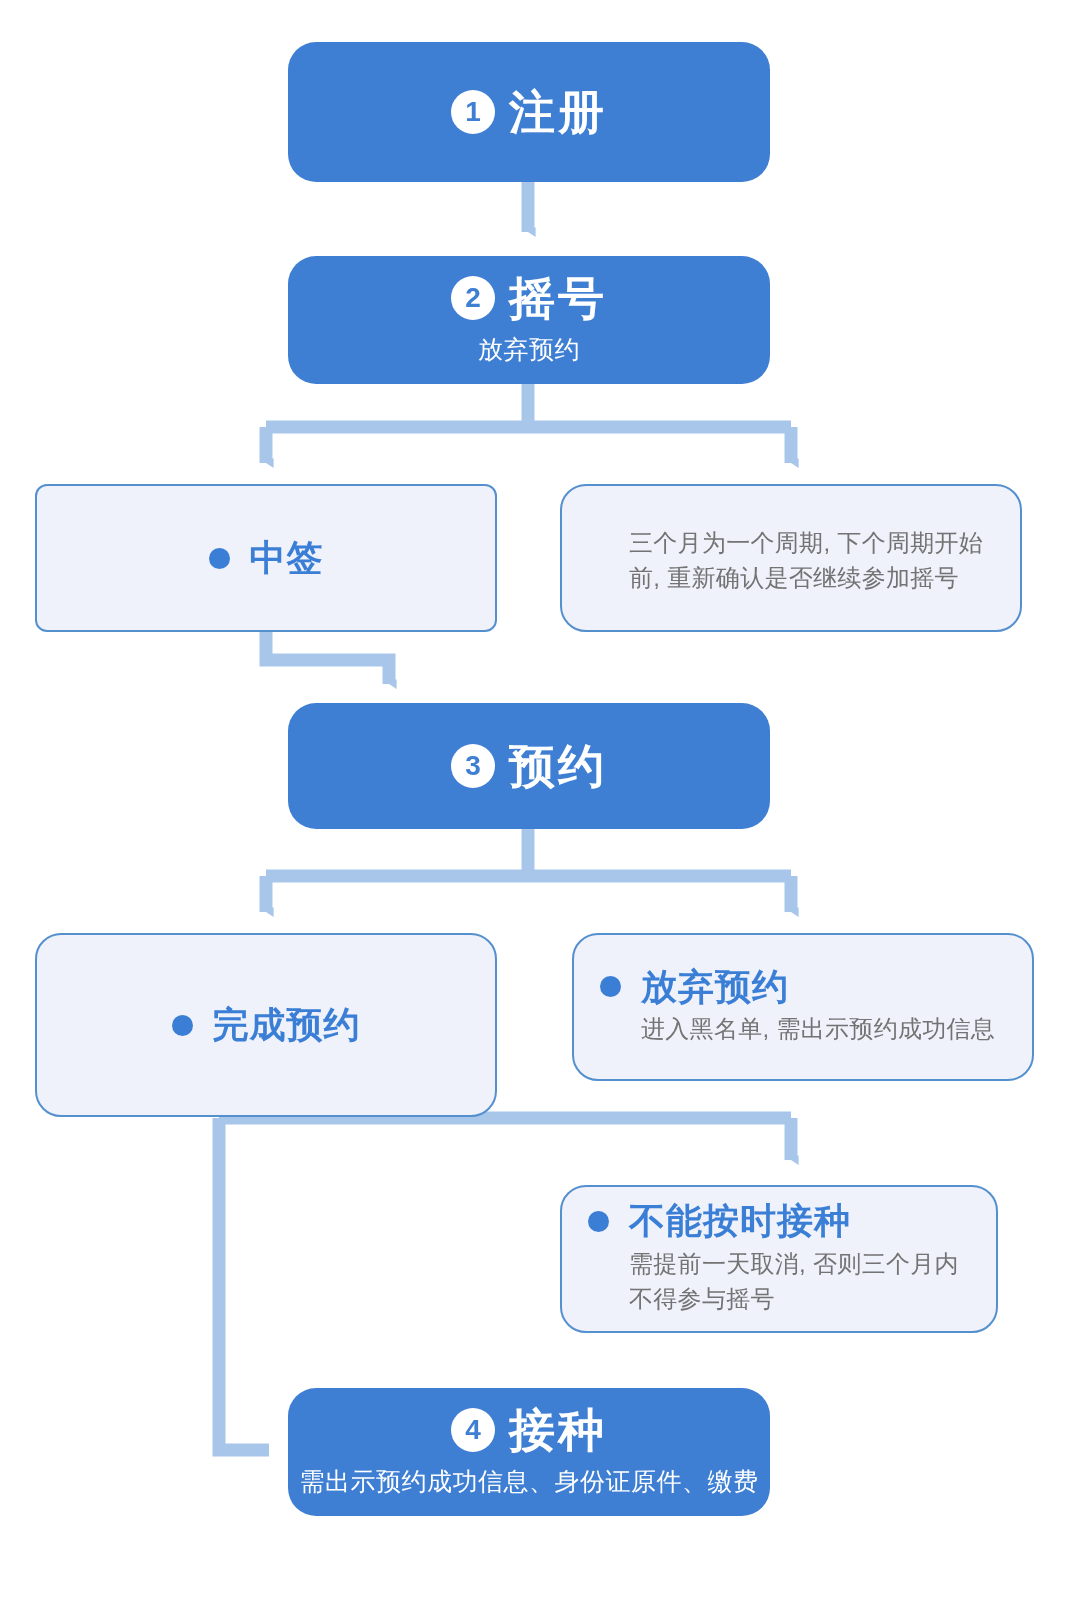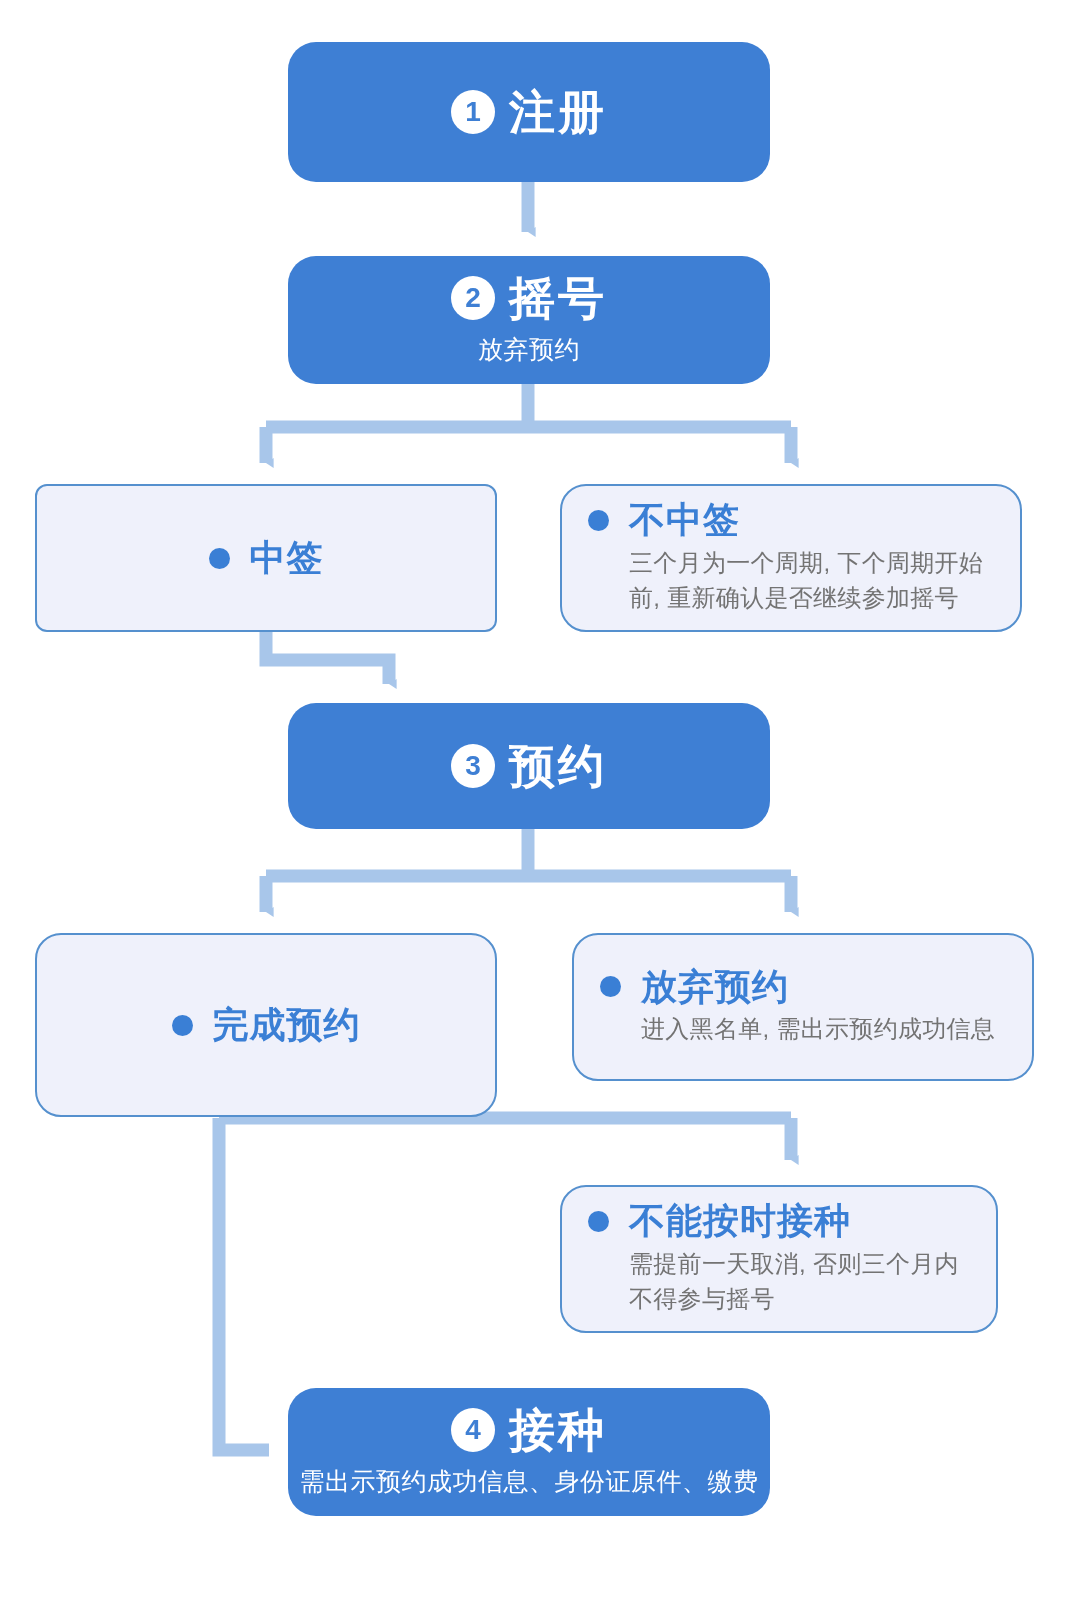--- a/index.html
+++ b/index.html
@@ -180,24 +180,20 @@
   </div>
 
   <div class="node outcome centered" style="left:35px; top:484px; width:462px; height:148px;border-radius:12px;">
     <div class="oc-head">
       <span class="bullet"></span>
       <span class="oc-title">中签</span>
     </div>
   </div>
 
   <div class="node outcome lead" style="left:560px; top:484px; width:462px; height:148px;">
-    <div class="oc-head">
-      <span class="bullet"></span>
-      <span class="oc-title">不中签</span>
-    </div>
     <div class="oc-desc">三个月为一个周期, 下个周期开始前, 重新确认是否继续参加摇号</div>
   </div>
 
   <div class="node primary" style="left:288px; top:703px; width:482px; height:126px;">
     <div class="title-row">
       <span class="step-badge">3</span>
       <span class="title-text">预约</span>
     </div>
   </div>
 

